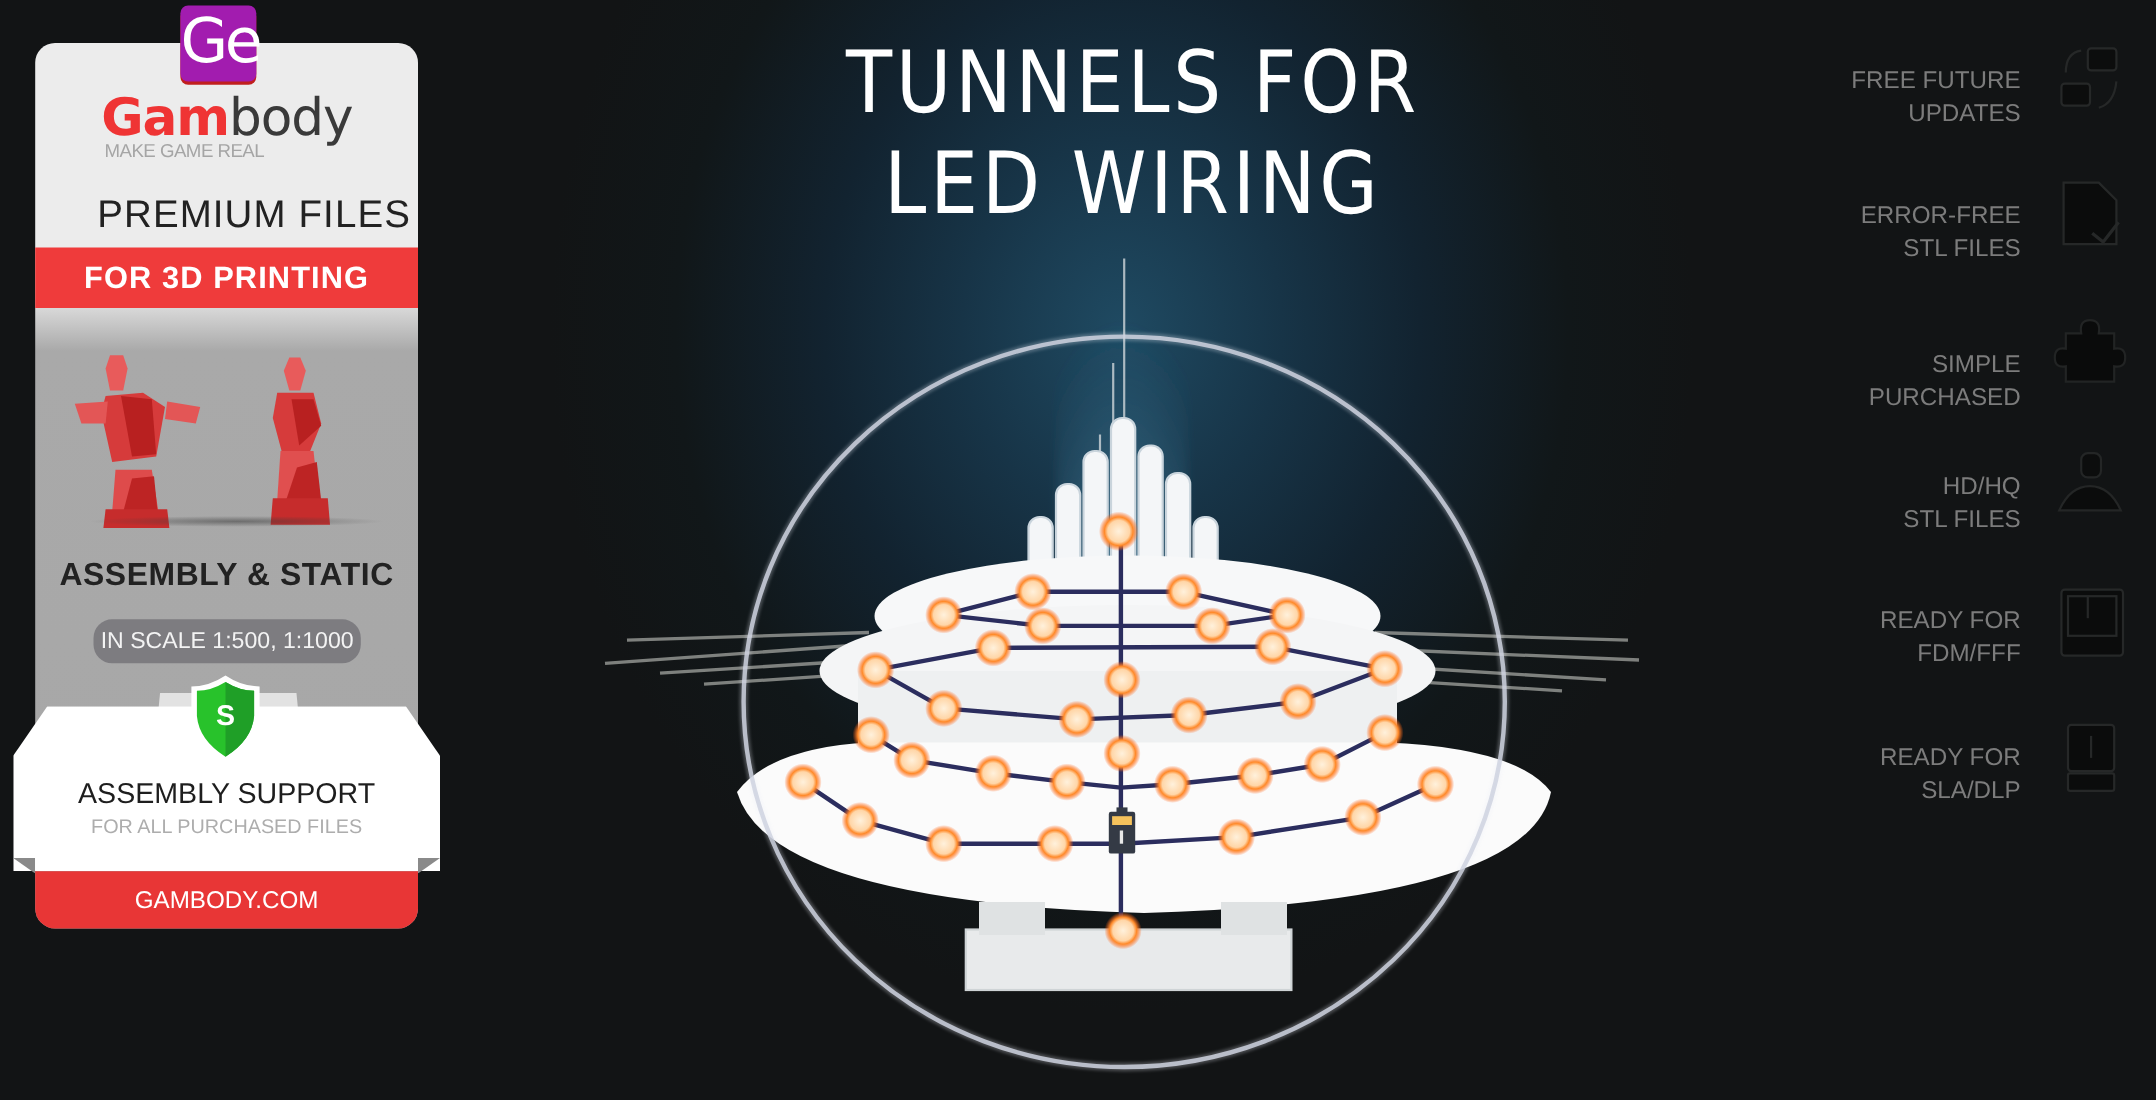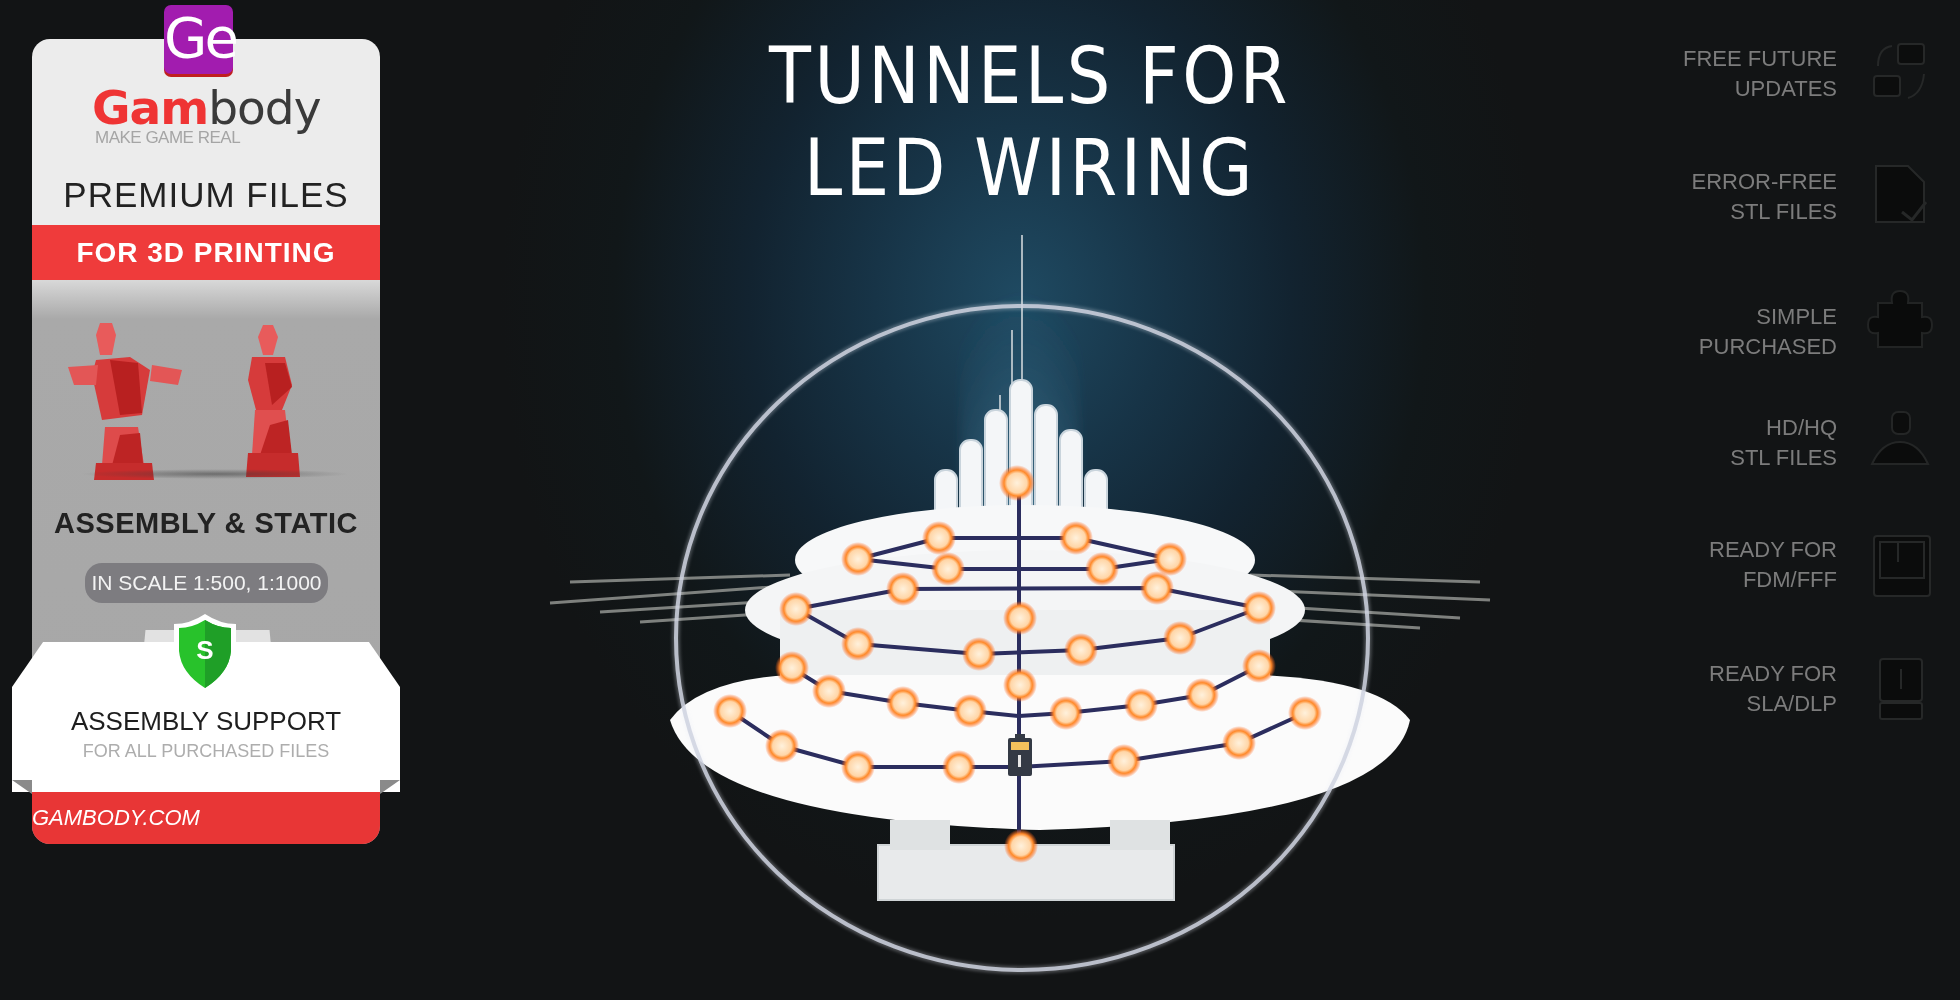--- a/index.html
+++ b/index.html
@@ -9,37 +9,37 @@
   .abs{position:absolute;}
   
   .card{left:32px;top:39px;width:348px;height:805px;border-radius:18px;overflow:hidden;
     background:linear-gradient(#ececec 0,#ececec 225px,#a9a9a9 280px,#a7a7a7 100%);}
   .ge-logo{left:164px;top:5px;width:69px;height:69px;border-radius:7px;background:#a21caf;
     box-shadow:0 3px 0 #c01f1f;color:#fff;font-size:56px;line-height:66px;text-align:center;letter-spacing:-3px;font-family:"DejaVu Sans",sans-serif;}
   .brand{left:92px;top:82px;width:214px;height:52px;font-size:47px;font-family:"DejaVu Sans",sans-serif;letter-spacing:-1px;line-height:52px;}
   .brand .gam{color:#ef3434;font-weight:bold;margin-top:15px;}
   .brand .body{color:#3a3a3a;}
   .tagline{left:95px;top:128px;width:205px;font-size:17px;color:#a5a5a5;letter-spacing:-0.5px;}
-  .premium{left:32px;top:175px;width:348px;text-align:center;font-size:35px;color:#222;letter-spacing:1px;}
+  .premium{left:32px;top:175px;width:348px;text-align:center;font-size:35px;color:#222;letter-spacing:1px;padding-left:25px;}
   .redband{left:32px;top:225px;width:348px;height:55px;background:#ef3b3b;color:#fff;font-weight:bold;font-size:28px;text-align:center;line-height:55px;letter-spacing:1px;}
   .shadow{left:80px;top:469px;width:270px;height:10px;border-radius:50%;background:radial-gradient(ellipse at center,rgba(60,60,60,.55),rgba(60,60,60,0) 70%);}
   .assembly{left:32px;top:507px;width:348px;text-align:center;font-size:29px;font-weight:bold;color:#222;letter-spacing:0.5px;}
   .scale-badge{left:85px;top:563px;width:243px;height:40px;background:#7d7c80;color:#f3f3f3;font-size:21px;line-height:40px;text-align:center;border-radius:17px;}
   .ribbon-back{left:130px;top:630px;width:155px;height:160px;background:#e2e2e2;clip-path:polygon(10% 0,90% 0,100% 100%,0 100%);}
   .ribbon{left:12px;top:642px;width:388px;height:150px;background:#fff;clip-path:polygon(8% 0,92% 0,100% 30%,100% 100%,0 100%,0 30%);}
   .ribbon-fold-l{left:12px;top:780px;width:20px;height:14px;background:#8a8a8a;clip-path:polygon(0 0,100% 0,100% 100%);}
   .ribbon-fold-r{left:380px;top:780px;width:20px;height:14px;background:#8a8a8a;clip-path:polygon(0 0,100% 0,0 100%);}
   .shield{left:172px;top:614px;width:66px;height:80px;}
   .lifetime{left:12px;top:706px;width:388px;text-align:center;font-size:26px;color:#1e1e1e;}
   .allfiles{left:12px;top:741px;width:388px;text-align:center;font-size:18px;color:#adadad;}
-  .footer-red{left:32px;top:792px;width:348px;height:52px;background:#e83636;border-radius:0 0 18px 18px;color:#fff;font-size:22px;line-height:52px;font-style:italic;}
+  .footer-red{left:32px;top:792px;width:348px;height:52px;background:#e83636;border-radius:0 0 18px 18px;color:#fff;font-size:22px;text-align:center;line-height:52px;}
   
   .title{left:700px;top:30px;width:660px;text-align:center;color:#fff;font-weight:normal;font-size:78px;line-height:92px;letter-spacing:4px;font-family:"DejaVu Sans",sans-serif;transform:scaleX(0.88);transform-origin:center top;}
   
-  .feat{right:123px;width:260px;text-align:right;color:#7c7c7c;font-size:22px;line-height:30px;}
+  .feat{right:123px;width:260px;text-align:right;color:#7c7c7c;font-size:22px;line-height:30px;margin-top:14px;}
   .feat-icon{width:64px;height:68px;right:28px;}
   svg{overflow:visible;}
 </style>
 </head>
 <body>
 
 <div class="abs card"></div>
 <div class="abs ge-logo">Ge</div>
 <div class="abs brand"><span class="gam">Gam</span><span class="body">body</span></div>
 <div class="abs tagline">MAKE GAME REAL</div>

